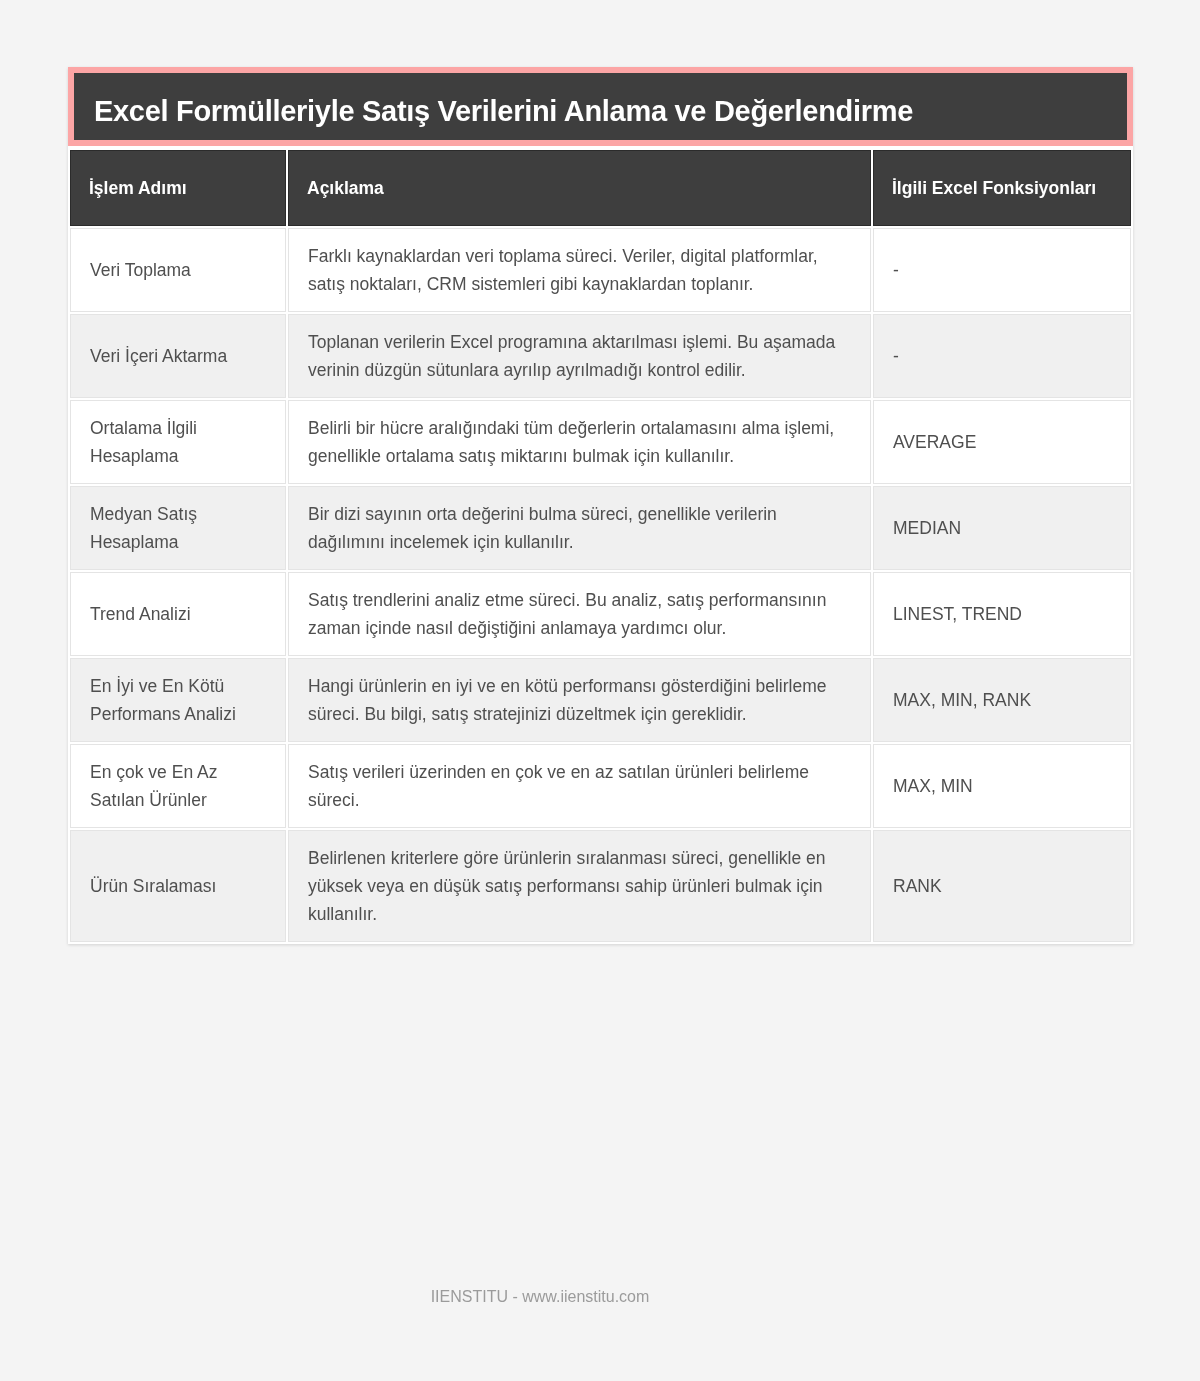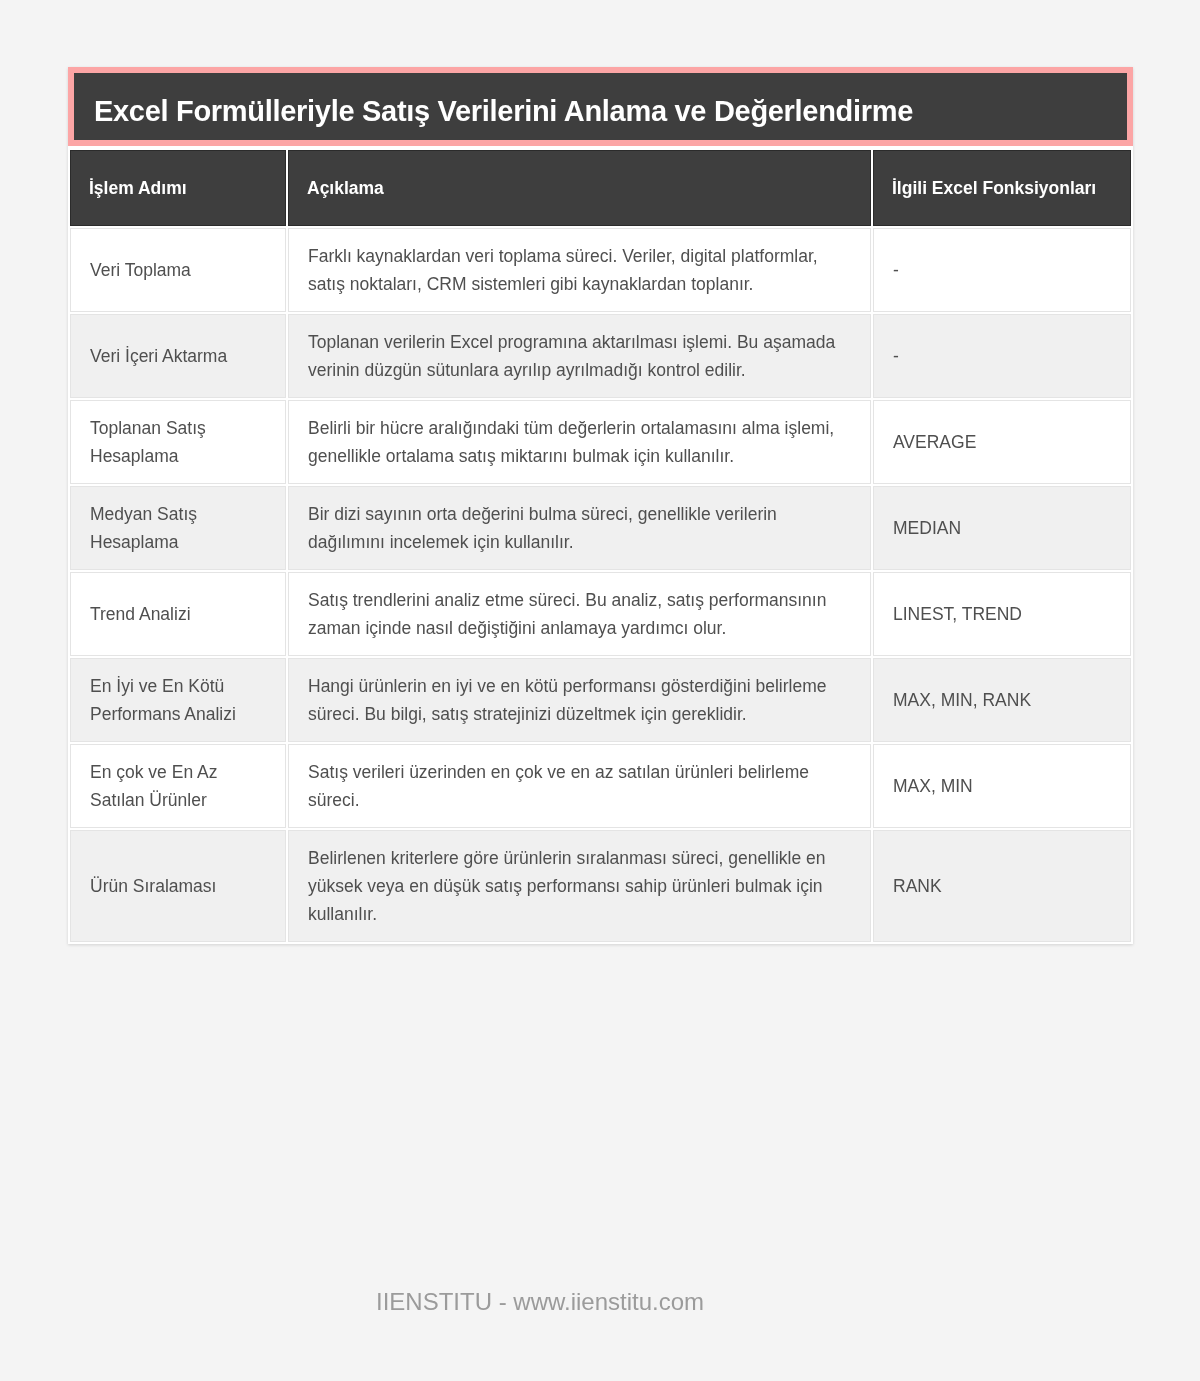--- a/index.html
+++ b/index.html
@@ -65,21 +65,21 @@
   table.steps tr.even td { background: #f0f0f0; }
   .col-step { width: 216px; }
   .col-func { width: 258px; }
   .footer {
     position: absolute;
     left: 0;
     top: 1288px;
     width: 1080px;
     text-align: center;
     color: #9b9b9b;
-    font-size: 24px;
+    font-size: 16px;
   }
 </style>
 </head>
 <body>
 
 <div class="card">
   <div class="title-bar">Excel Formülleriyle Satış Verilerini Anlama ve Değerlendirme</div>
 
   <table class="steps">
     <thead>
@@ -94,21 +94,21 @@
           <td class="col-step">Veri Toplama</td>
           <td>Farklı kaynaklardan veri toplama süreci. Veriler, digital platformlar, satış noktaları, CRM sistemleri gibi kaynaklardan toplanır.</td>
           <td class="col-func">-</td>
         </tr>
         <tr class="even">
           <td class="col-step">Veri İçeri Aktarma</td>
           <td>Toplanan verilerin Excel programına aktarılması işlemi. Bu aşamada verinin düzgün sütunlara ayrılıp ayrılmadığı kontrol edilir.</td>
           <td class="col-func">-</td>
         </tr>
         <tr class="odd">
-          <td class="col-step">Toplanan Satış Hesaplama</td>
+          <td class="col-step">Ortalama İlgili Hesaplama</td>
           <td>Belirli bir hücre aralığındaki tüm değerlerin ortalamasını alma işlemi, genellikle ortalama satış miktarını bulmak için kullanılır.</td>
           <td class="col-func">AVERAGE</td>
         </tr>
         <tr class="even">
           <td class="col-step">Medyan Satış Hesaplama</td>
           <td>Bir dizi sayının orta değerini bulma süreci, genellikle verilerin dağılımını incelemek için kullanılır.</td>
           <td class="col-func">MEDIAN</td>
         </tr>
         <tr class="odd">
           <td class="col-step">Trend Analizi</td>

